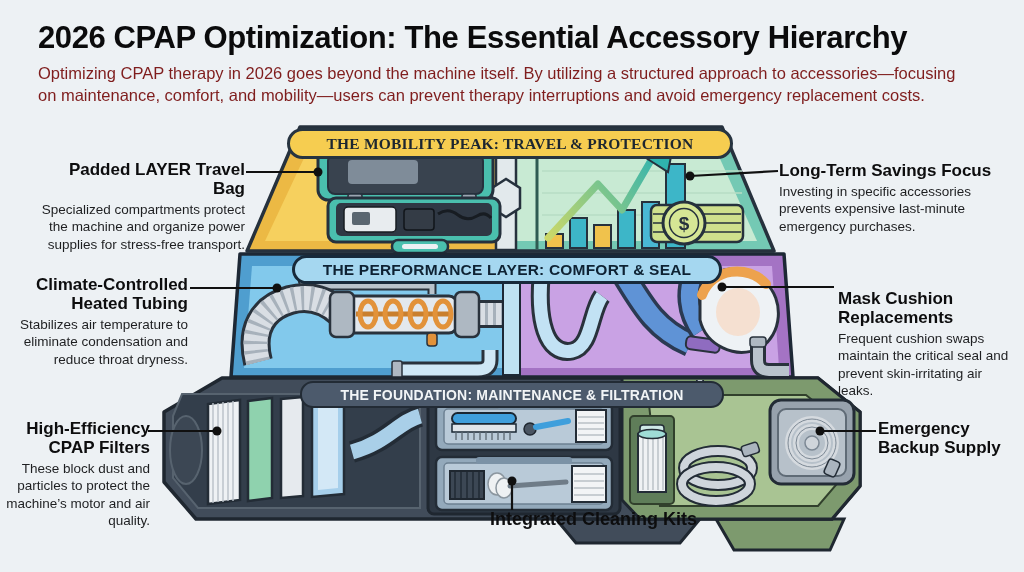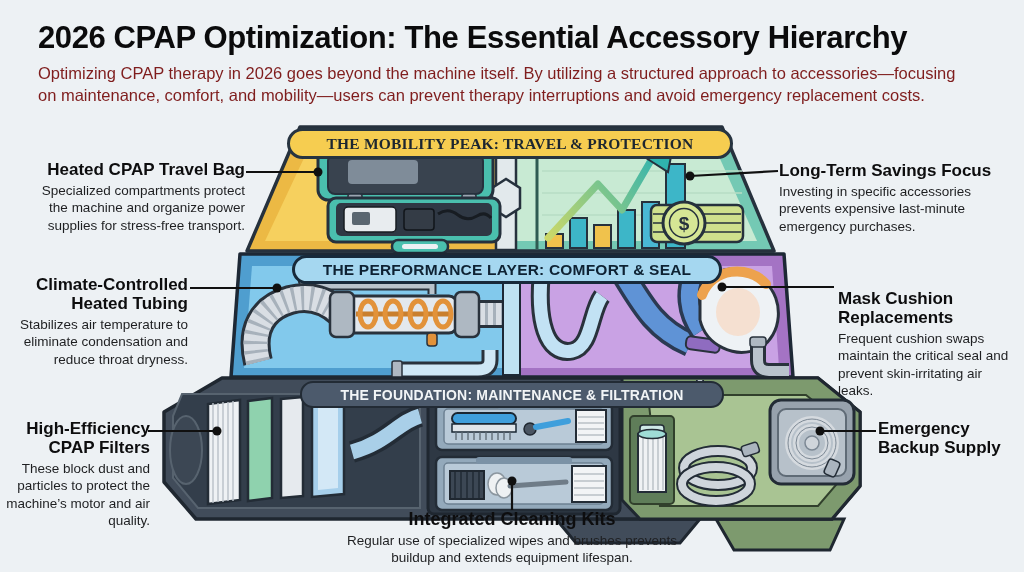--- a/index.html
+++ b/index.html
@@ -39,21 +39,21 @@
   .co-left{text-align:right;}
   .co-right{text-align:left;}
   .co-center{text-align:center;}
   .co-travel{right:779px;top:160px;width:205px;}
   .co-tubing{right:836px;top:275px;width:186px;}
   .co-filters{right:874px;top:419px;width:150px;}
   .co-savings{left:779px;top:161px;width:232px;}
   .co-cushion{left:838px;top:289px;width:178px;}
   .co-backup{left:878px;top:419px;width:140px;}
   .co-cleaning{left:327px;top:509px;width:370px;}
-  .co-cleaning h3{font-size:18px;}
+  .co-cleaning h3{font-size:18px;text-align:right;}
 </style>
 </head>
 <body>
 
 <div class="canvas">
 
   <div class="title">2026 CPAP Optimization: The Essential Accessory Hierarchy</div>
   <div class="subtitle">Optimizing CPAP therapy in 2026 goes beyond the machine itself. By utilizing a structured approach to accessories—focusing on maintenance, comfort, and mobility—users can prevent therapy interruptions and avoid emergency replacement costs.</div>
 
   <svg class="diagram" viewBox="0 0 1024 572">
@@ -296,21 +296,21 @@
       <circle cx="820" cy="431" r="4.5"></circle>
       <circle cx="512" cy="481" r="4.5"></circle>
     </g>
   </svg>
 
   <div class="banner banner-1">THE MOBILITY PEAK: TRAVEL &amp; PROTECTION</div>
   <div class="banner banner-2">THE PERFORMANCE LAYER: COMFORT &amp; SEAL</div>
   <div class="banner banner-3">THE FOUNDATION: MAINTENANCE &amp; FILTRATION</div>
 
   <div class="callout co-left co-travel">
-    <h3>Heated CPAP Travel Bag</h3>
+    <h3>Padded LAYER Travel Bag</h3>
     <p>Specialized compartments protect the machine and organize power supplies for stress-free transport.</p>
   </div>
 
   <div class="callout co-left co-tubing">
     <h3>Climate-Controlled Heated Tubing</h3>
     <p>Stabilizes air temperature to eliminate condensation and reduce throat dryness.</p>
   </div>
 
   <div class="callout co-left co-filters">
     <h3>High-Efficiency CPAP Filters</h3>
@@ -326,16 +326,15 @@
     <h3>Mask Cushion Replacements</h3>
     <p>Frequent cushion swaps maintain the critical seal and prevent skin-irritating air leaks.</p>
   </div>
 
   <div class="callout co-right co-backup">
     <h3>Emergency Backup Supply</h3>
   </div>
 
   <div class="callout co-center co-cleaning">
     <h3>Integrated Cleaning Kits</h3>
-    <p>Regular use of specialized wipes and brushes prevents buildup and extends equipment lifespan.</p>
   </div>
 
 </div>
 
 </body></html>

